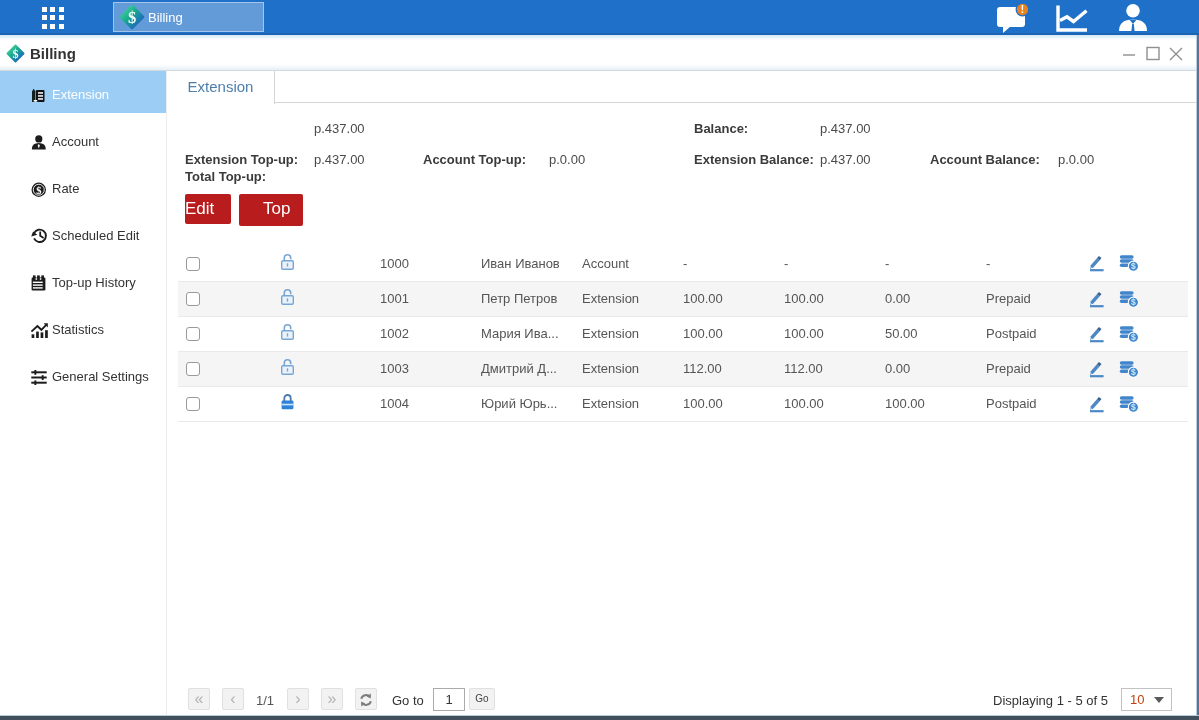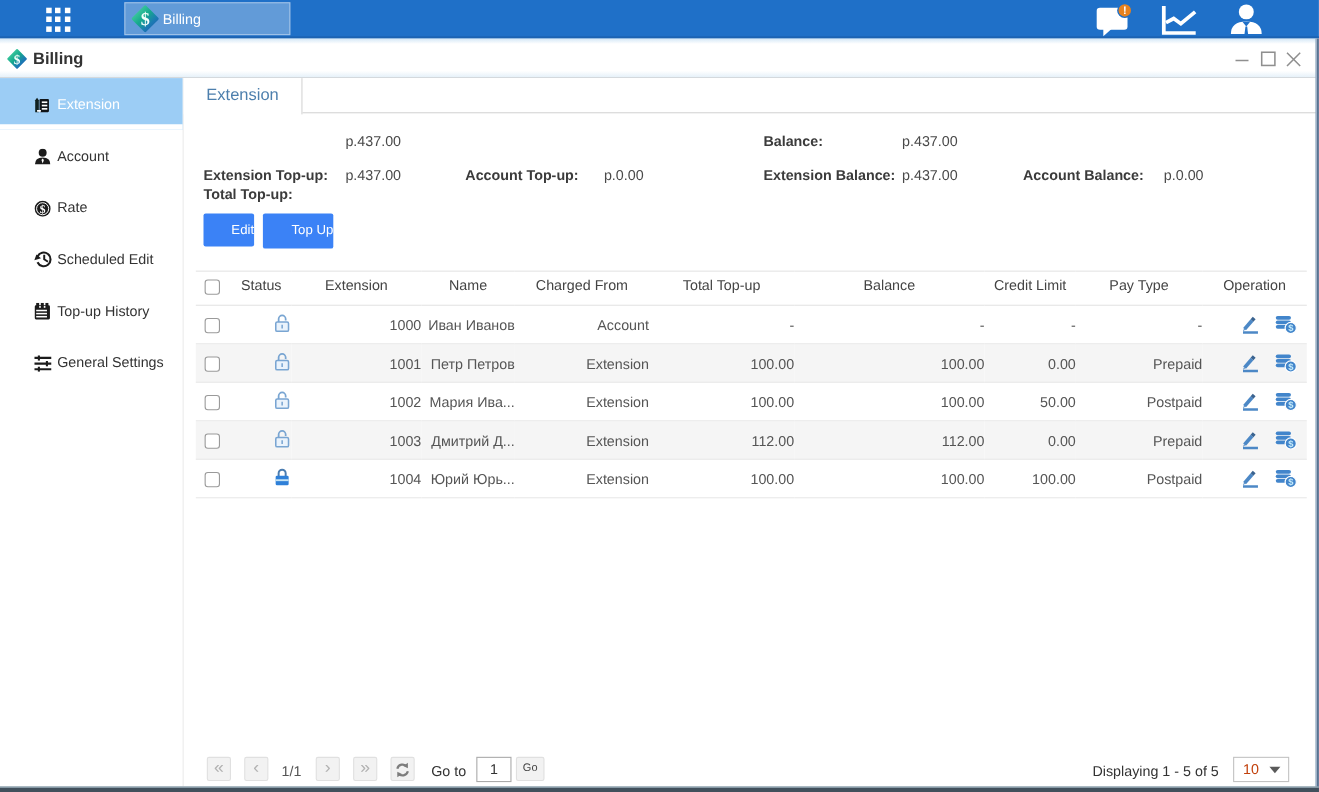--- a/index.html
+++ b/index.html
@@ -21,25 +21,25 @@
 #sidebar ul { list-style:none; }
 #sidebar li { height:47px; display:flex; align-items:center; font-size:13px; color:#333; position:relative; }
 #sidebar li .ic { position:absolute; left:31px; width:13px; height:14px; }
 #sidebar li .tx { position:absolute; left:52px; }
 #sidebar li.active { background:#9ccdf5; box-shadow:inset 0 -5px 0 #fff; color:#fff; }
 #content { position:absolute; left:168px; top:71px; width:1031px; height:644px; background:#fff; }
 #tabrow { position:absolute; left:0; top:0; width:1031px; height:32px; border-bottom:1px solid #d5d5d5; }
 #tab1 { position:absolute; left:-1px; top:0; width:108px; height:33px; background:#fff; border-right:1px solid #d5d5d5; text-align:center; line-height:31px; font-size:15px; color:#4d7fad; }
 .lbl { position:absolute; font-size:13px; font-weight:bold; color:#3b3b3b; }
 .val { position:absolute; font-size:13px; color:#4a4a4a; }
-.btn { position:absolute; background:#3b82f6; color:#fff; font-size:12px; border:none; border-radius:2px; text-align:right; line-height:30px; font-family:"Liberation Sans",sans-serif; }
+.btn { position:absolute; background:#b91c1c; color:#fff; font-size:17px; border:none; border-radius:2px; text-align:left; line-height:30px; font-family:"Liberation Sans",sans-serif; }
 #tablewrap { position:absolute; left:10px; top:175px; width:1010px; }
 table { border-collapse:collapse; width:1010px; font-size:13px; color:#555; table-layout:fixed; }
 th { font-weight:normal; color:#444; height:31px; border-top:1px solid #e4e4e4; border-bottom:1px solid #e4e4e4; text-align:center; vertical-align:top; line-height:25px; }
-td { height:35px; text-align:right; border-bottom:1px solid #e9e9e9; }
+td { height:35px; text-align:left; border-bottom:1px solid #e9e9e9; }
 td:first-child { text-align:left; padding-left:7px; }
 tr.odd td { background:#f5f5f5; }
 table .c0 { width:32px; text-align:left; padding-left:7px; } table .c1 { width:55px; } table .c2 { width:118px; }
 table .c3 { width:85px; } table .c4 { width:122px; } table .c5 { width:132px; }
 table .c6 { width:173px; } table .c7 { width:83px; } table .c8 { width:115px; }
 table .c9 { width:95px; }
 td.ops { padding-right:9px; }
 td.ops svg { vertical-align:middle; }
 .cb { display:inline-block; width:14px; height:14px; border:1px solid #9a9a9a; border-radius:3px; background:#fff; vertical-align:middle; margin-left:1px; }
 #pager { position:absolute; left:0; top:612px; width:1031px; height:44px; font-size:13px; color:#555; }
@@ -158,20 +158,31 @@
             <rect x="10.3" y="0.4" width="2.7" height="3.6" fill="#1c1c1c"></rect>
             <rect x="4.6" y="3.2" width="1.5" height="1.6" fill="#fff"></rect>
             <rect x="8.8" y="3.2" width="1.5" height="1.6" fill="#fff"></rect>
             <rect x="1.9" y="6.6" width="9.8" height="1.4" fill="#fff"></rect>
             <rect x="1.9" y="9.4" width="9.8" height="1.4" fill="#fff"></rect>
             <rect x="1.9" y="12.2" width="9.8" height="1.4" fill="#fff"></rect>
           </svg></span>
         <span class="tx">Top-up History</span>
       </li>
     <li>
+        <span class="ic"><svg width="17" height="15" viewBox="0 0 17 15">
+            <rect x="0.6" y="11.3" width="2.7" height="3.7" fill="#1c1c1c"></rect>
+            <rect x="5.1" y="8.6" width="2.7" height="6.4" fill="#1c1c1c"></rect>
+            <rect x="9.6" y="9.4" width="2.7" height="5.6" fill="#1c1c1c"></rect>
+            <rect x="14.1" y="7.2" width="2.7" height="7.8" fill="#1c1c1c"></rect>
+            <path d="M0.4 8.6 L6.4 3 L10.4 6.8 L15 2.2" fill="none" stroke="#1c1c1c" stroke-width="1.9"></path>
+            <path d="M12.6 0.2 L16.8 0.2 L16.8 4.4 Z" fill="#1c1c1c"></path>
+          </svg></span>
+        <span class="tx">Statistics</span>
+      </li>
+    <li>
         <span class="ic"><svg width="16" height="15" viewBox="0 0 16 15">
             <line x1="0.3" y1="2.3" x2="15.7" y2="2.3" stroke="#1c1c1c" stroke-width="2"></line>
             <rect x="3.4" y="0" width="1.9" height="4.8" fill="#1c1c1c"></rect>
             <line x1="0.3" y1="7.5" x2="15.7" y2="7.5" stroke="#1c1c1c" stroke-width="2"></line>
             <rect x="10.7" y="5.2" width="1.9" height="4.8" fill="#1c1c1c"></rect>
             <line x1="0.3" y1="12.7" x2="15.7" y2="12.7" stroke="#1c1c1c" stroke-width="2"></line>
             <rect x="3.4" y="10.4" width="1.9" height="4.6" fill="#1c1c1c"></rect>
           </svg></span>
         <span class="tx">General Settings</span>
       </li>
@@ -191,32 +202,20 @@
   <span class="val" style="left:381px; top:81px;">p.0.00</span>
   <span class="lbl" style="left:526px; top:81px;">Extension Balance:</span>
   <span class="val" style="left:652px; top:81px;">p.437.00</span>
   <span class="lbl" style="left:762px; top:81px;">Account Balance:</span>
   <span class="val" style="left:890px; top:81px;">p.0.00</span>
   <div class="btn" style="left:17px; top:123px; width:46px; height:30px;">Edit</div>
   <div class="btn" style="left:71px; top:123px; width:64px; height:32px;padding-left:24px;">Top Up</div>
   <div id="tablewrap">
   <table>
     <tbody>
-          <tr>
-      <th class="c0"><span class="cb"></span></th>
-            <th class="c1">Status</th>
-            <th class="c2">Extension</th>
-            <th class="c3">Name</th>
-            <th class="c4">Charged From</th>
-            <th class="c5">Total Top-up</th>
-            <th class="c6">Balance</th>
-            <th class="c7">Credit Limit</th>
-            <th class="c8">Pay Type</th>
-            <th class="c9">Operation</th>
-    </tr>
     <tr class="even">
             <td><span class="cb"></span></td>
             <td><svg width="17" height="18" viewBox="0 0 17 18">
                 <path d="M5.3 7.7 V5 A3.2 3.2 0 0 1 11.7 5 V6.3" fill="none" stroke="#79a5d2" stroke-width="1.6"></path>
                 <rect x="2.7" y="7.7" width="11.6" height="8.5" rx="1.3" fill="#eaf3fc" stroke="#79a5d2" stroke-width="1.4"></rect>
                 <line x1="8.5" y1="10.3" x2="8.5" y2="13.6" stroke="#79a5d2" stroke-width="1.4"></line>
               </svg></td>
             <td>1000</td>
             <td>Иван Иванов</td>
             <td>Account</td>

